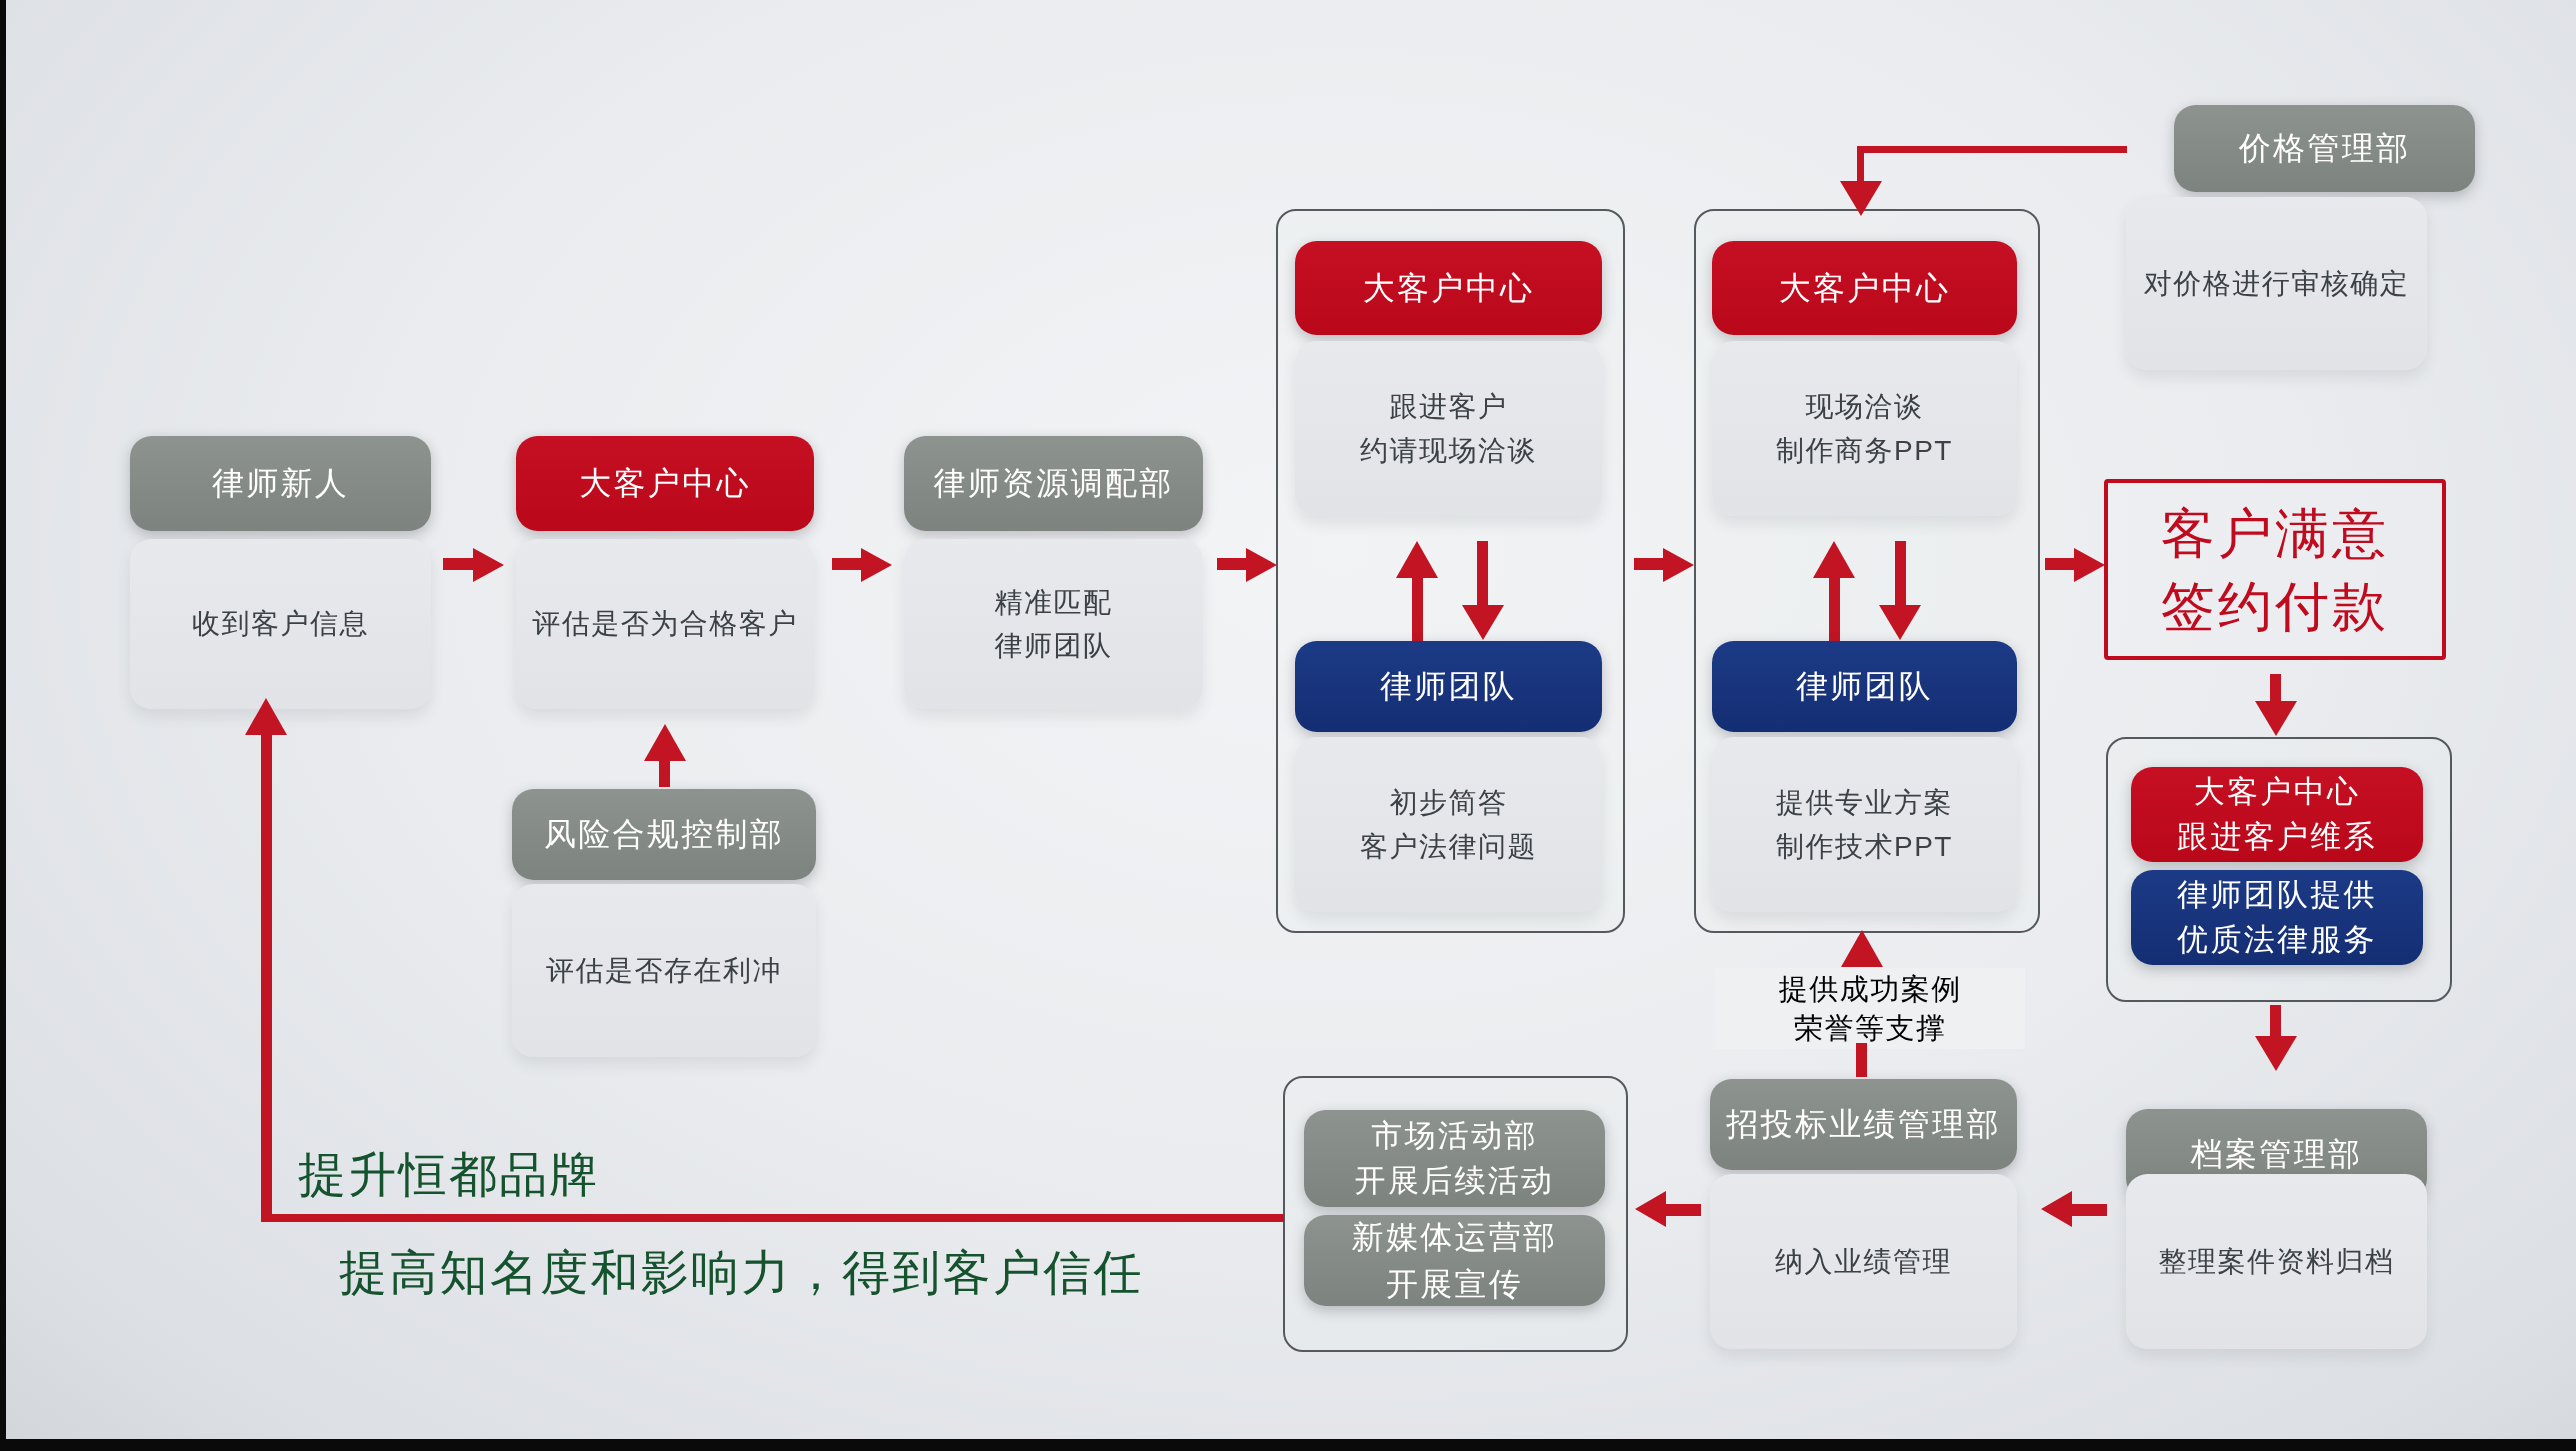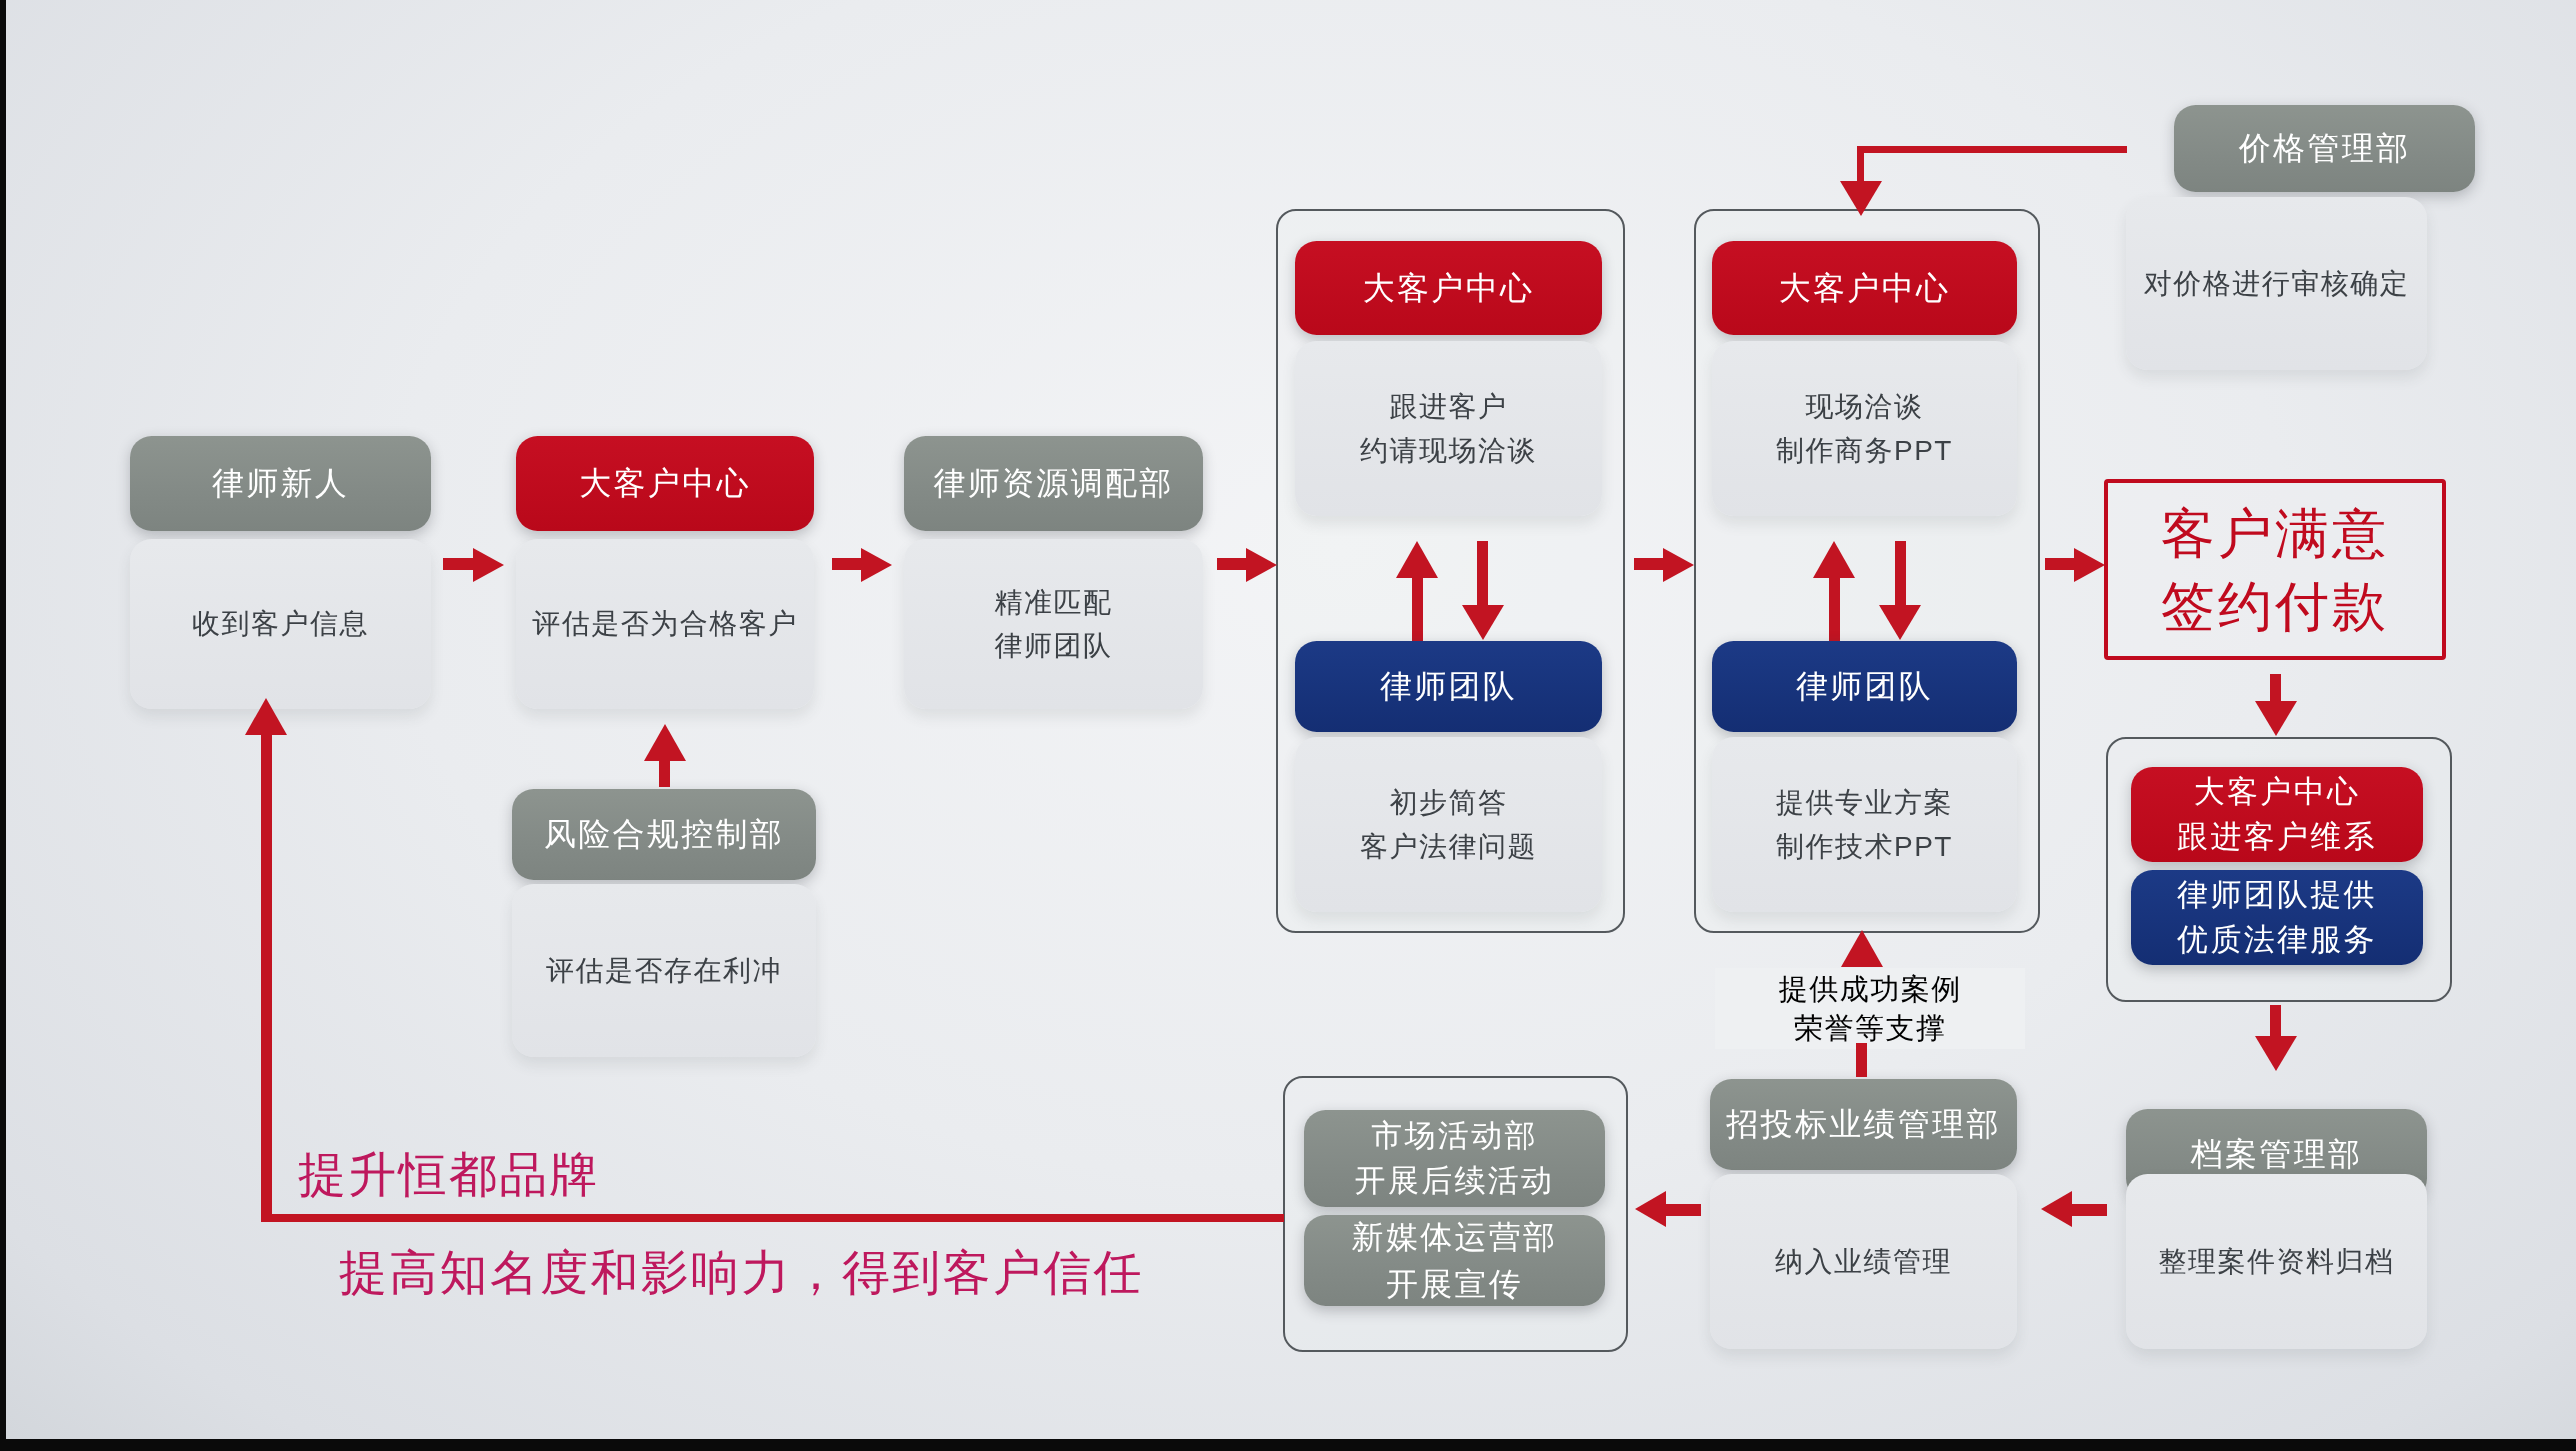--- a/index.html
+++ b/index.html
@@ -39,21 +39,21 @@
   .stem{background:#c21422;position:absolute;}
   .tri{width:0;height:0;position:absolute;}
   .tri.right{border-top:17px solid transparent;border-bottom:17px solid transparent;border-left:31px solid #c21422;}
   .tri.left{border-top:18.4px solid transparent;border-bottom:18.4px solid transparent;border-right:31px solid #c21422;}
   .tri.up{border-left:21px solid transparent;border-right:21px solid transparent;border-bottom:37px solid #c21422;}
   .tri.down{border-left:21px solid transparent;border-right:21px solid transparent;border-top:35px solid #c21422;}
   .note{
     font-size:29px;line-height:1.35;text-align:center;letter-spacing:1.5px;
     background:rgba(238,240,242,0.92);padding:1.5px 7.7px;color:#000000;
   }
-  .slogan{color:#be185d;letter-spacing:2.3px;font-size:48px;white-space:nowrap;}
+  .slogan{color:#14532d;letter-spacing:2.3px;font-size:48px;white-space:nowrap;}
 </style>
 </head>
 <body>
 
 <div class="abs edge" style="left:0;top:0;width:6.1px;height:1451px;"></div>
 <div class="abs edge" style="left:0;top:1439px;width:2576px;height:12.3px;"></div>
 
 <div class="abs hdr" style="left:130px;top:436px;width:301px;height:95px;">
   <span>律师新人</span>
 </div>

